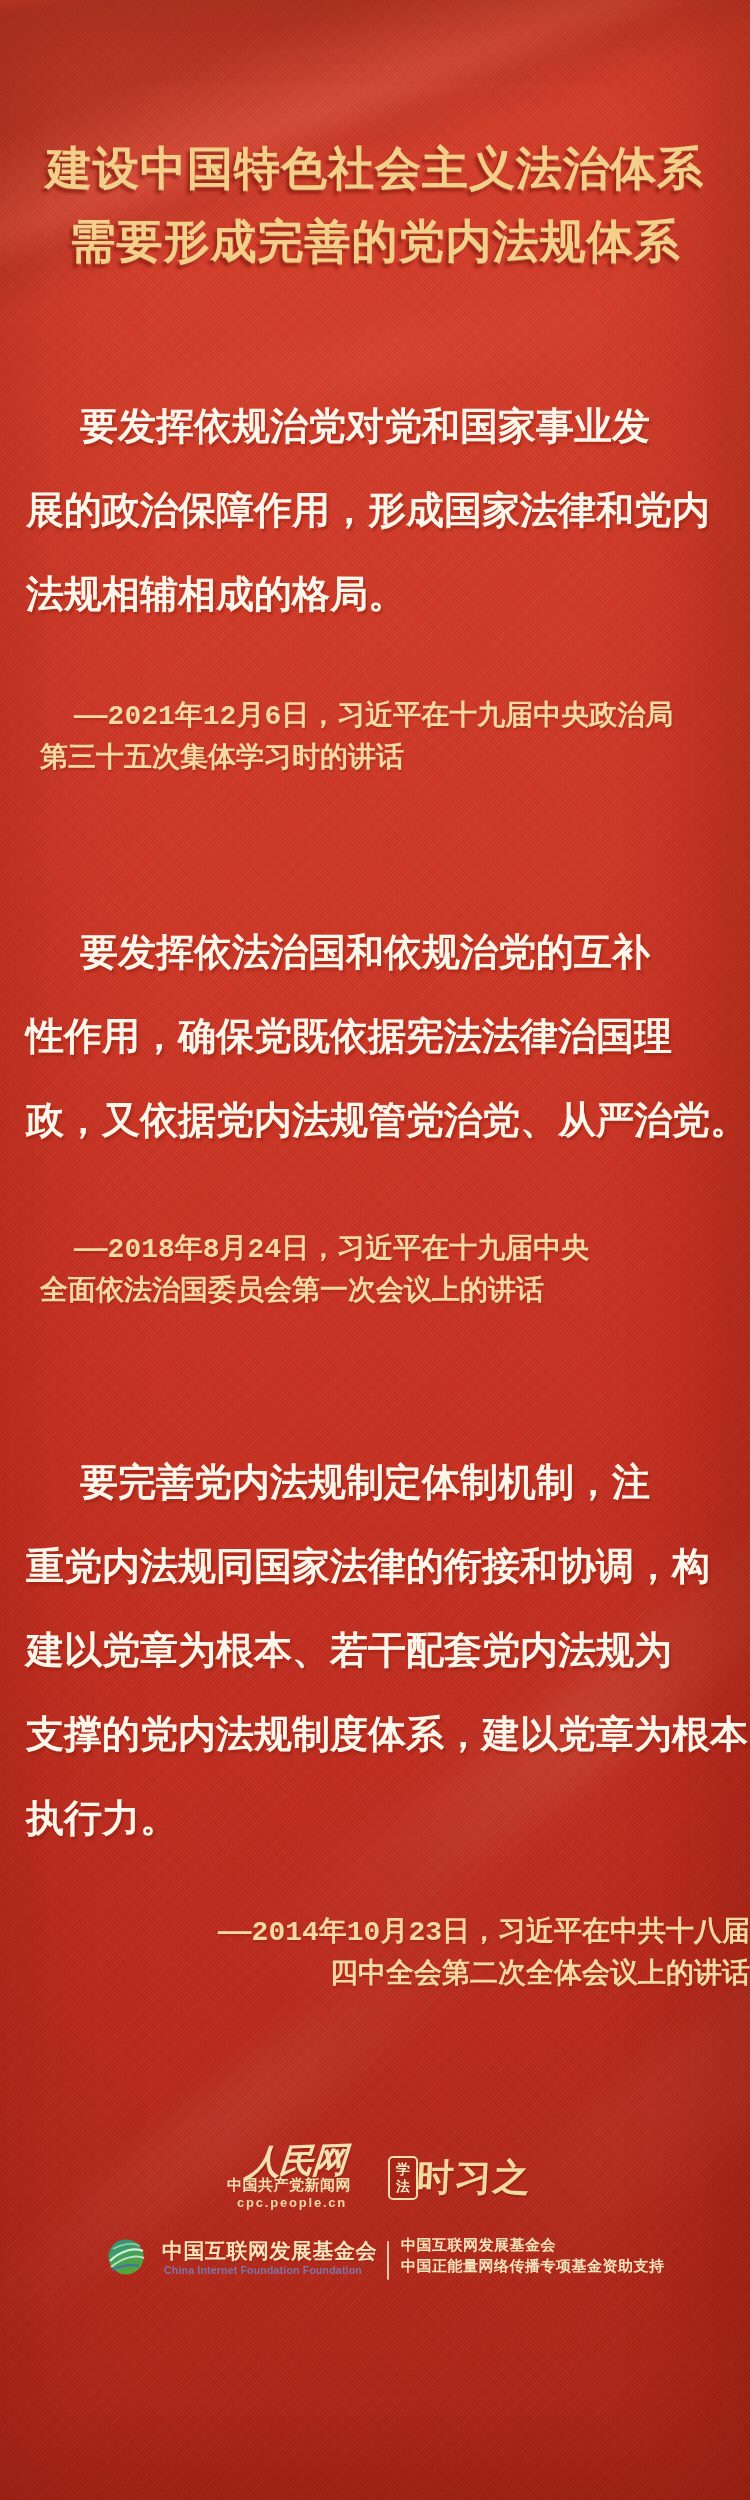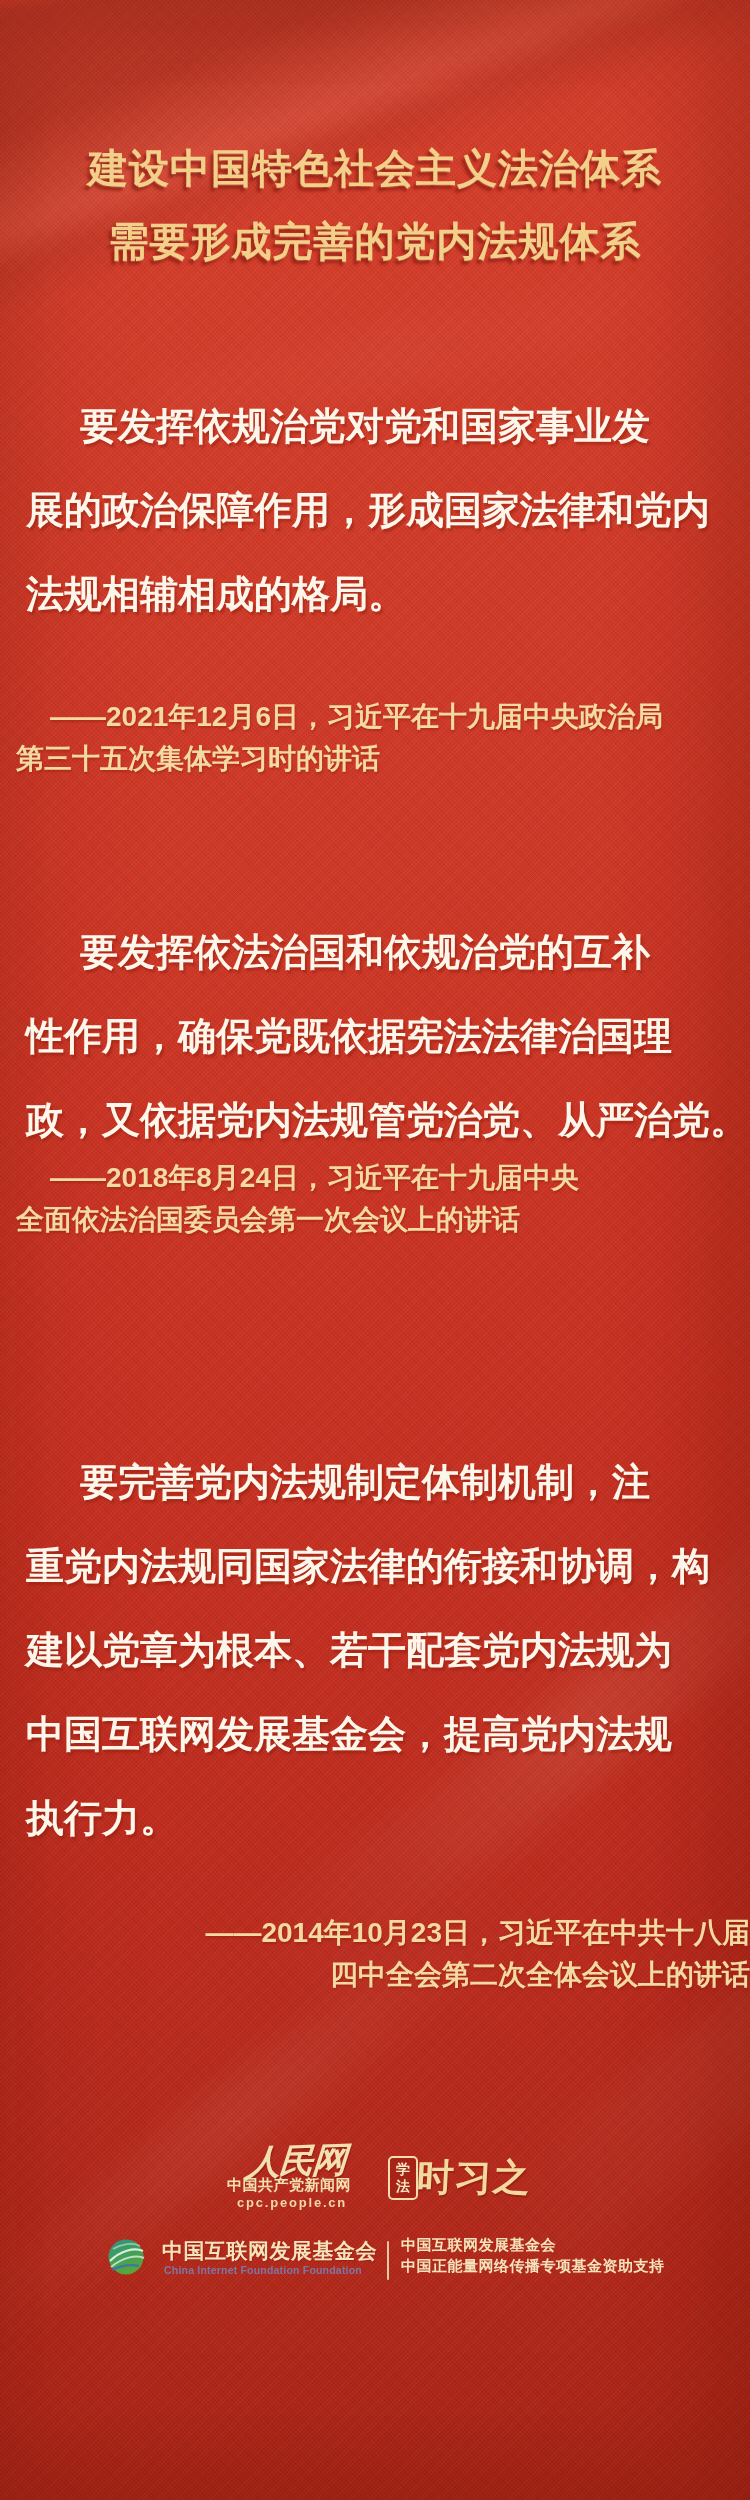--- a/index.html
+++ b/index.html
@@ -32,36 +32,36 @@
   .sheen{position:absolute;z-index:1;pointer-events:none;filter:blur(16px);background:linear-gradient(90deg,transparent,rgba(255,215,185,.09),transparent);}
   .sheen-1{left:180px;top:1680px;width:820px;height:90px;transform:rotate(-38deg);}
   .sheen-2{left:-140px;top:2080px;width:760px;height:70px;transform:rotate(-38deg);opacity:.8;}
   .sheen-3{left:420px;top:1980px;width:700px;height:120px;transform:rotate(-38deg);opacity:.7;}
   .sheen-4{left:60px;top:330px;width:650px;height:60px;transform:rotate(-12deg);opacity:.45;}
 
   .layer{position:absolute;z-index:2;left:0;right:0;}
 
   
   .title{top:138px;text-align:center;color:#f3d089;font-weight:900;}
-  .title .tline{height:73px;line-height:60px;font-size:40px;letter-spacing:1px;
+  .title .tline{height:73px;line-height:60px;font-size:46px;letter-spacing:1px;
     text-shadow:-3px 4px 3px rgba(122,20,8,.6),0 1px 0 rgba(255,244,214,.35);}
 
   
   .quote{color:#fdf6ea;font-weight:bold;padding-left:26px;
     text-shadow:2px 3px 2px rgba(140,28,12,.45);}
   .quote .qline{height:84px;line-height:48px;font-size:38px;letter-spacing:0;white-space:nowrap;}
   .quote .qline.first{text-indent:54px;}
   .q1{top:402px;} .q2{top:928px;} .q3{top:1458px;}
 
   
-  .attr{color:#f3d9a2;font-weight:bold;padding-left:16px;
-    text-shadow:1px 2px 2px rgba(140,28,12,.4);}
+  .attr{color:#f3d9a2;font-weight:bold;padding-left:40px;
+    text-shadow:1px 2px 2px rgba(140,28,12,.4);font-family:Liberation Mono, monospace;}
   .attr .aline{height:42px;line-height:36px;font-size:28px;white-space:nowrap;}
   .attr .aline.first{text-indent:34px;}
-  .a1{top:699px;} .a2{top:1160px;} .a3{top:1915px;text-align:right;}
+  .a1{top:699px;} .a2{top:1232px;} .a3{top:1915px;text-align:right;}
 
   
   .pd-script{position:absolute;z-index:2;left:246px;top:2138px;
     font-size:35px;font-weight:bold;font-style:italic;letter-spacing:-2px;
     color:#f3e0b2;transform:skewX(-6deg) rotate(-2deg);
     text-shadow:1px 2px 1px rgba(120,20,8,.4);}
   .pd-subtitle{position:absolute;z-index:2;left:227px;top:2176px;
     font-size:15px;font-weight:900;letter-spacing:.5px;color:#f3e0b2;white-space:nowrap;text-align:right;}
   .pd-url{position:absolute;z-index:2;left:237px;top:2195px;
     font-size:13px;font-weight:bold;letter-spacing:1.8px;color:#eed9a8;white-space:nowrap;}
@@ -122,21 +122,21 @@
   </section>
   <section class="layer attr a2">
     <div class="aline first">——2018年8月24日，习近平在十九届中央</div>
     <div class="aline">全面依法治国委员会第一次会议上的讲话</div>
   </section>
 
   <section class="layer quote q3">
     <div class="qline first">要完善党内法规制定体制机制，注</div>
     <div class="qline">重党内法规同国家法律的衔接和协调，构</div>
     <div class="qline">建以党章为根本、若干配套党内法规为</div>
-    <div class="qline">中国互联网发展基金会，提高党内法规</div>
+    <div class="qline">支撑的党内法规制度体系，建以党章为根本</div>
     <div class="qline">执行力。</div>
   </section>
   <section class="layer attr a3">
     <div class="aline first">——2014年10月23日，习近平在中共十八届</div>
     <div class="aline">四中全会第二次全体会议上的讲话</div>
   </section>
 
   <div class="pd-script">人民网</div>
   <div class="pd-subtitle">中国共产党新闻网</div>
   <div class="pd-url">cpc.people.cn</div>

